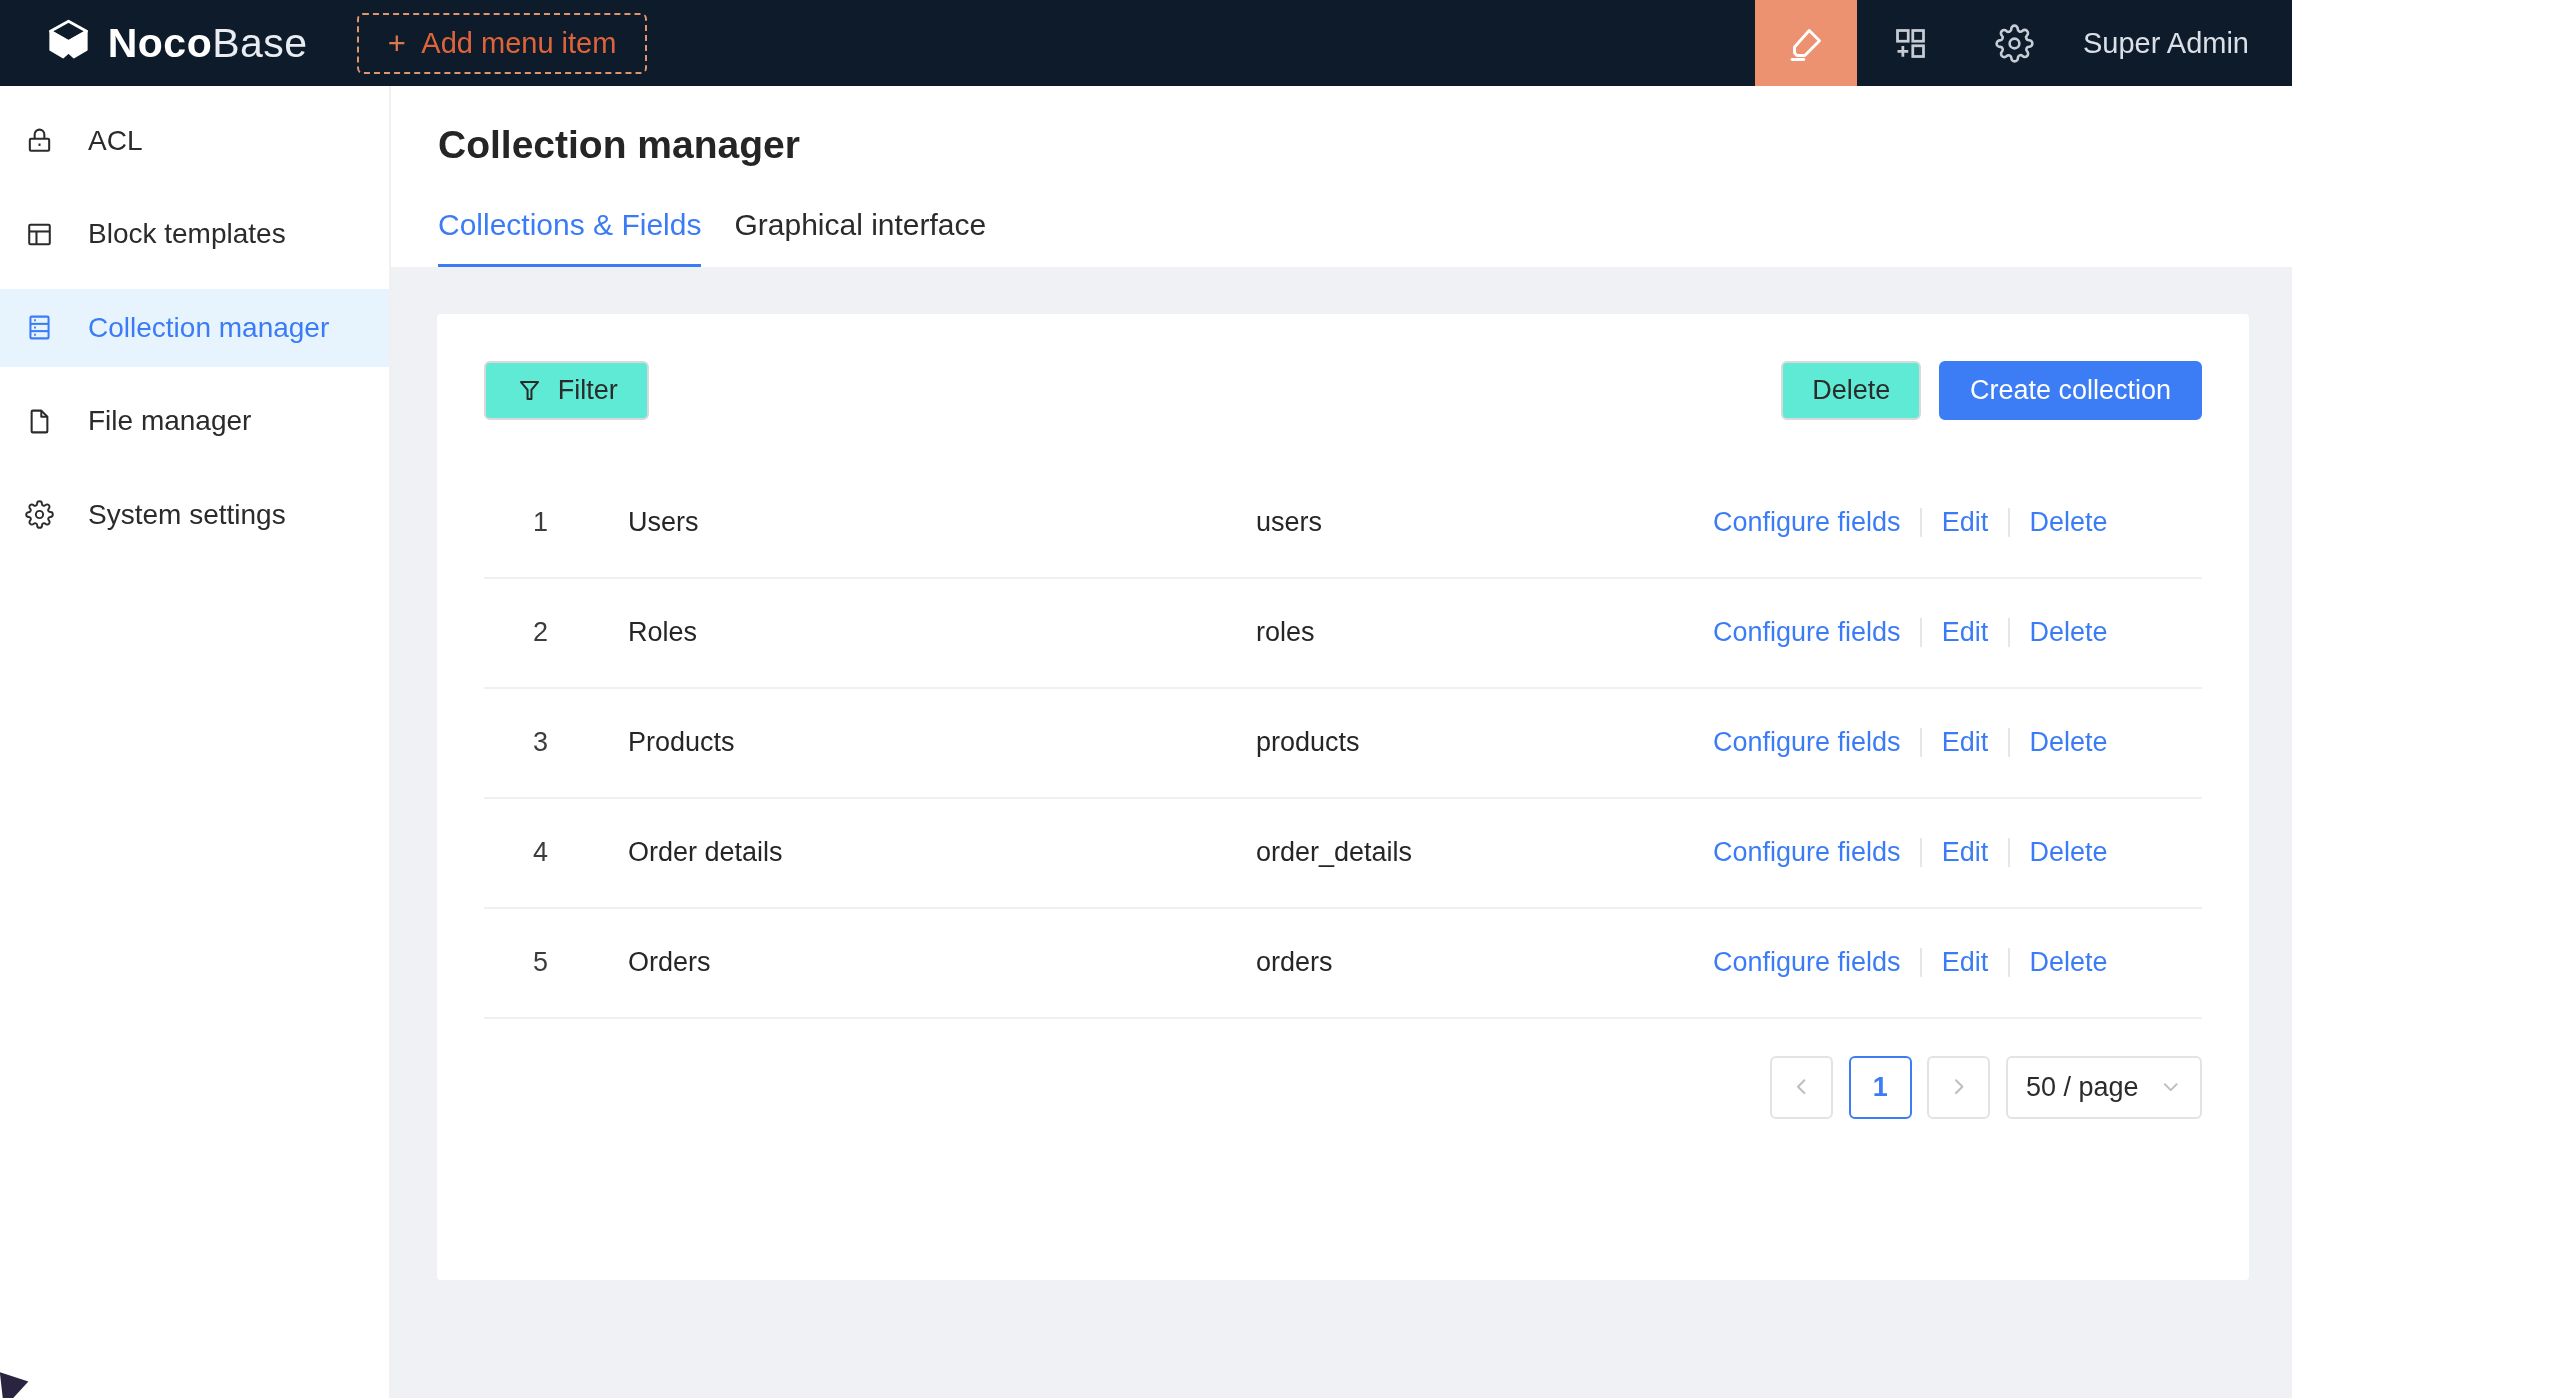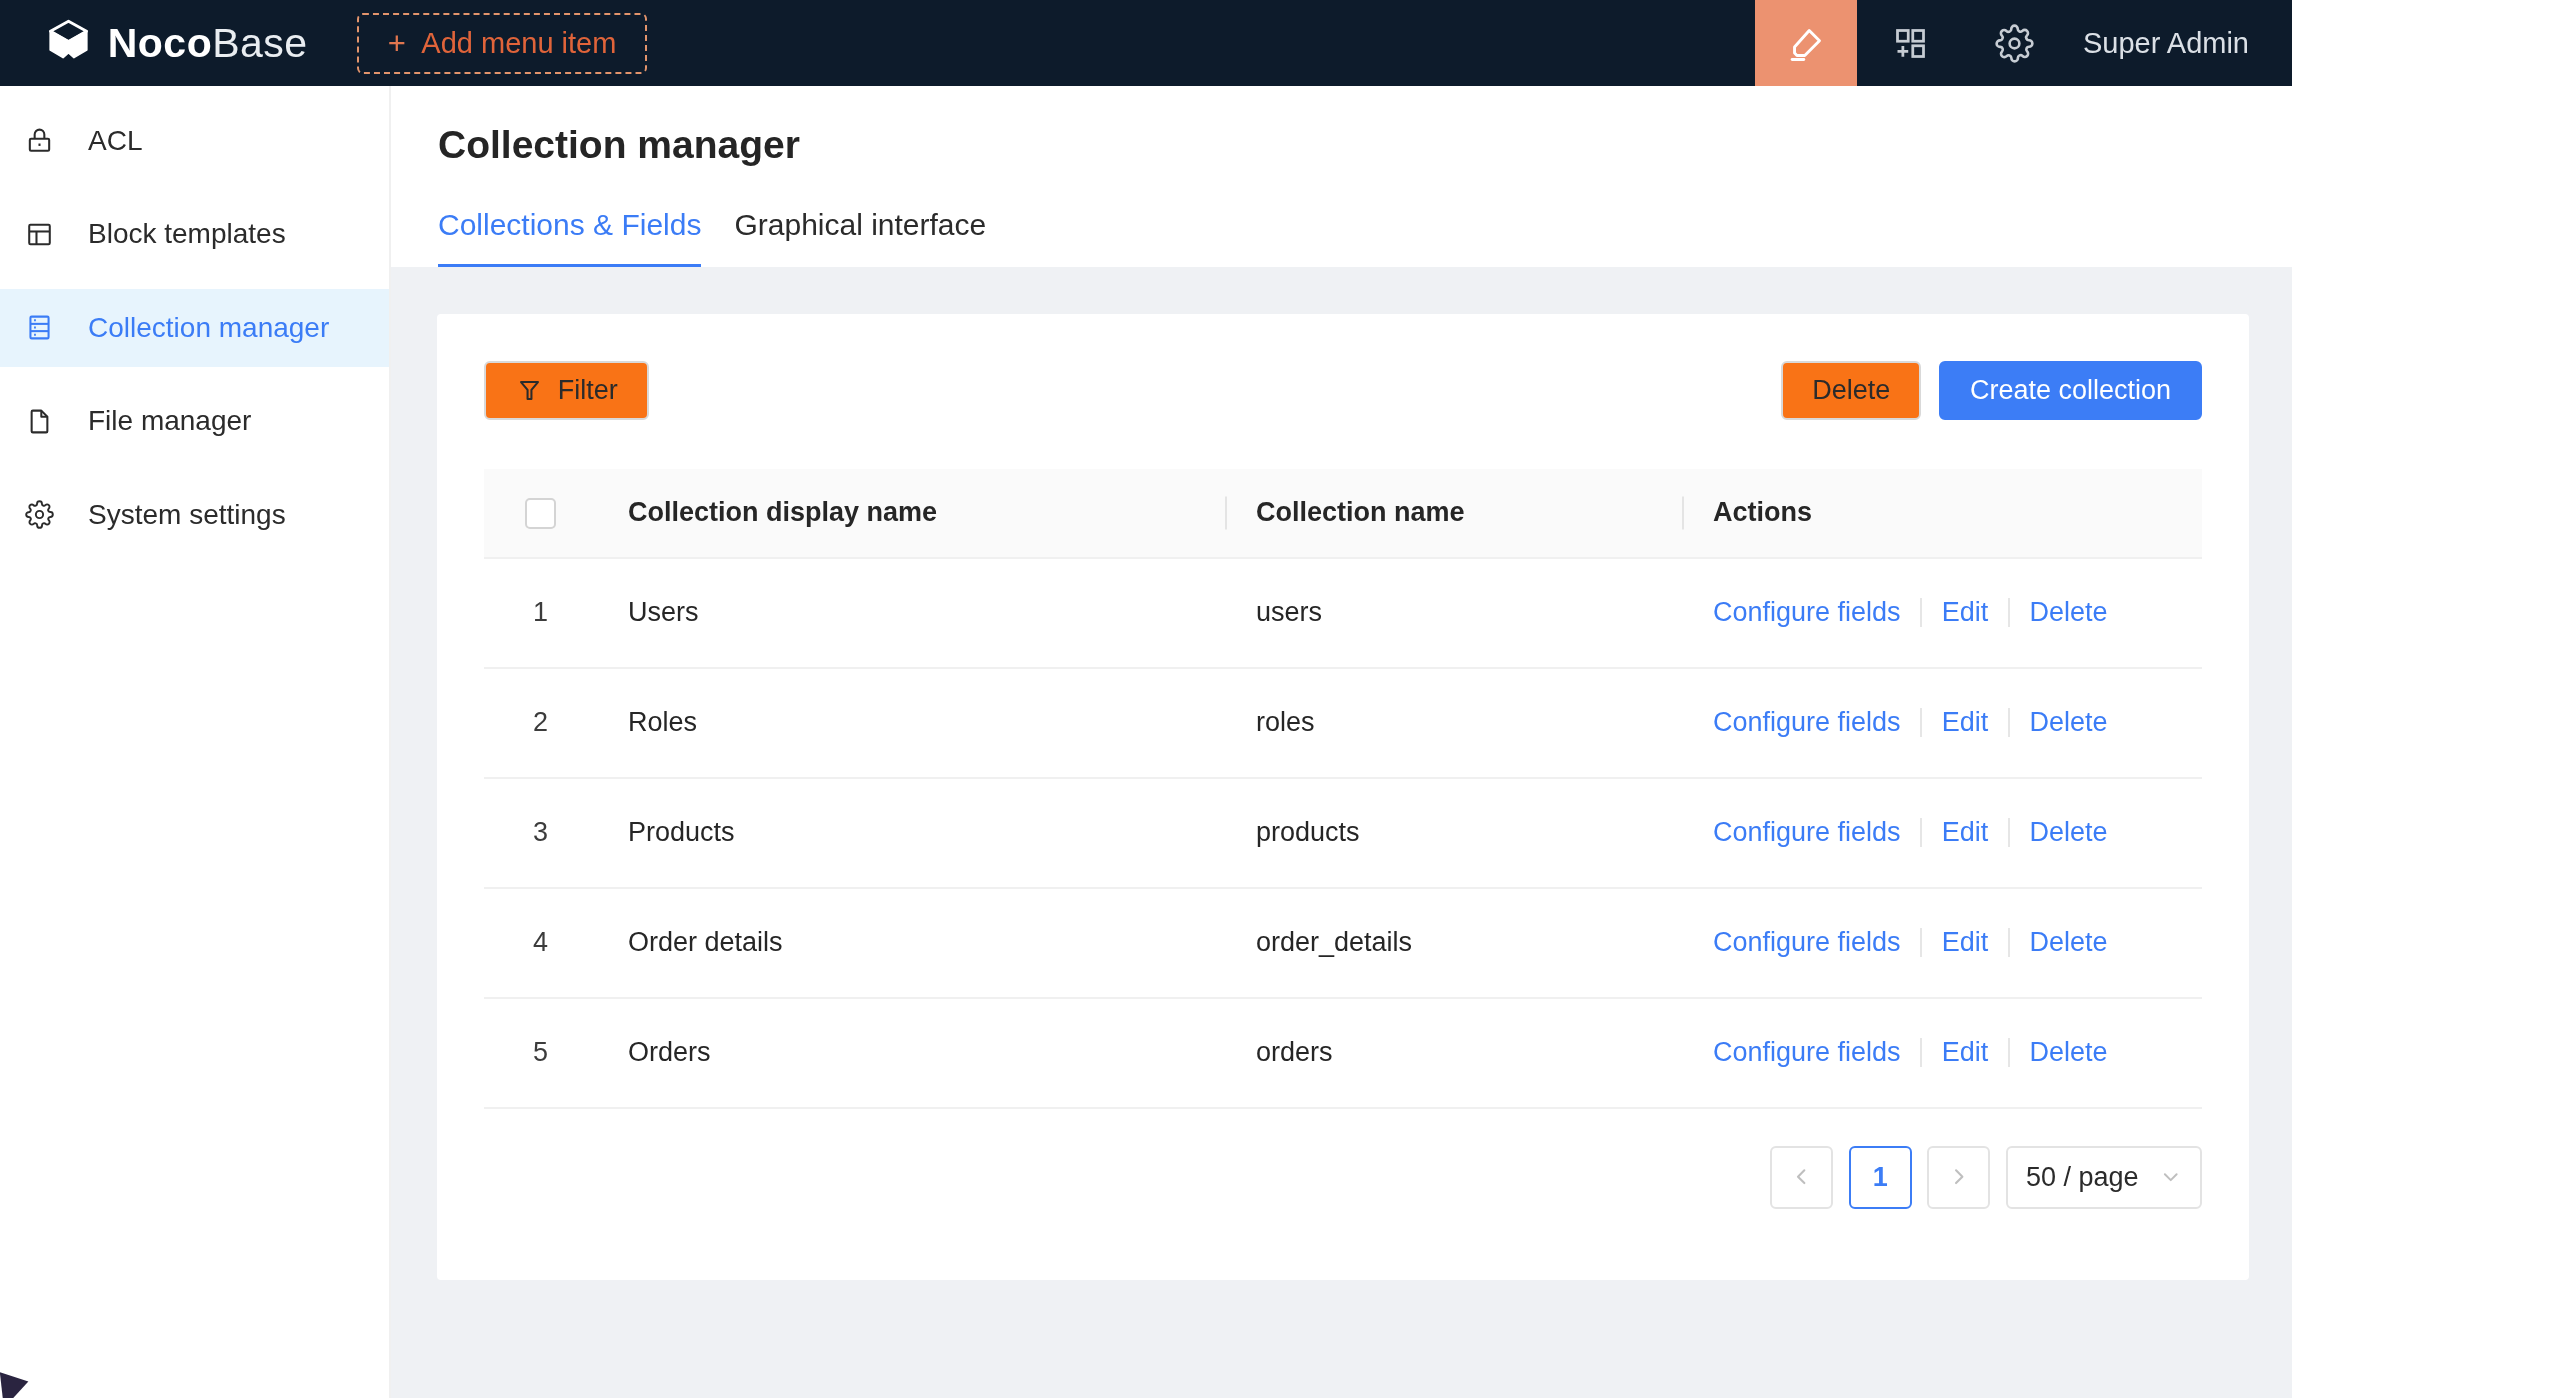--- a/index.html
+++ b/index.html
@@ -60,21 +60,21 @@
   .tab.active { color:#3b7cf6; border-bottom-color:#3b7cf6; }
 
   .content { flex:1; background:#eff1f4; padding:47px 43px 0 46px; overflow:hidden; }
   .card { background:#fff; border-radius:3.9px; padding:47px; height:966px; }
 
   
   .toolbar { display:flex; align-items:center; }
   .btn {
     height:59px; display:inline-flex; align-items:center; justify-content:center; gap:13.7px;
     padding:0 29px; font-size:27px; border:2px solid #d9d9d9; border-radius:5.9px;
-    background:#f97316; color:#2b2b2b; cursor:pointer; white-space:nowrap;
+    background:#5eead4; color:#2b2b2b; cursor:pointer; white-space:nowrap;
   }
   .btn-primary { background:#3c7df6; border-color:#3c7df6; color:#fff; }
   .toolbar .gap { flex:1; }
   .toolbar .btn + .btn { margin-left:17.6px; }
 
   
   .table { margin-top:49px; }
   .t-row {
     display:grid; grid-template-columns:113px 628px 457px 1fr; align-items:center;
   }
@@ -225,26 +225,20 @@
             <div class="gap"></div>
             <button class="btn">
               <span>Delete</span>
             </button>
             <button class="btn btn-primary">
               <span>Create collection</span>
             </button>
           </div>
 
           <div class="table">
-            <div class="t-row t-head">
-              <div class="t-cell first"><span class="checkbox"></span></div>
-              <div class="t-cell">Collection display name</div>
-              <div class="t-cell sep">Collection name</div>
-              <div class="t-cell sep">Actions</div>
-            </div>
 
             <div class="t-row t-body-row">
               <div class="t-cell first">1</div>
               <div class="t-cell">Users</div>
               <div class="t-cell">users</div>
               <div class="t-cell actions">
                 <span class="link">Configure fields</span>
                 <span class="v-div"></span>
                 <span class="link">Edit</span>
                 <span class="v-div"></span>

